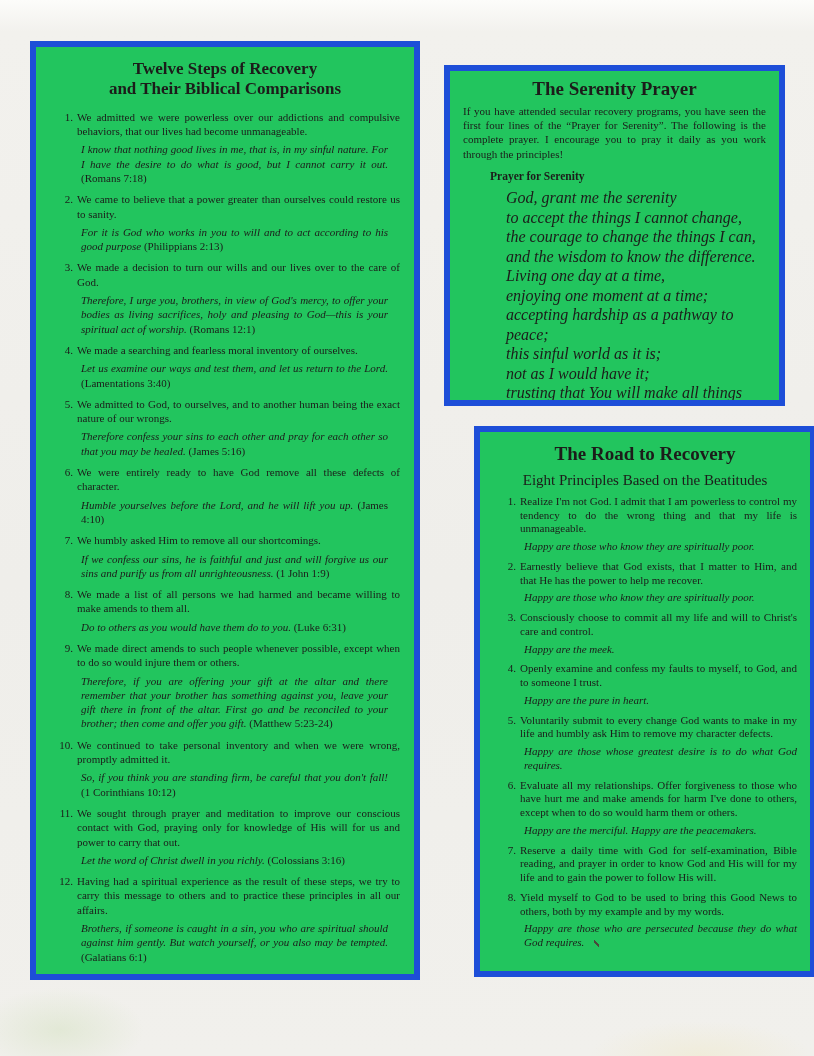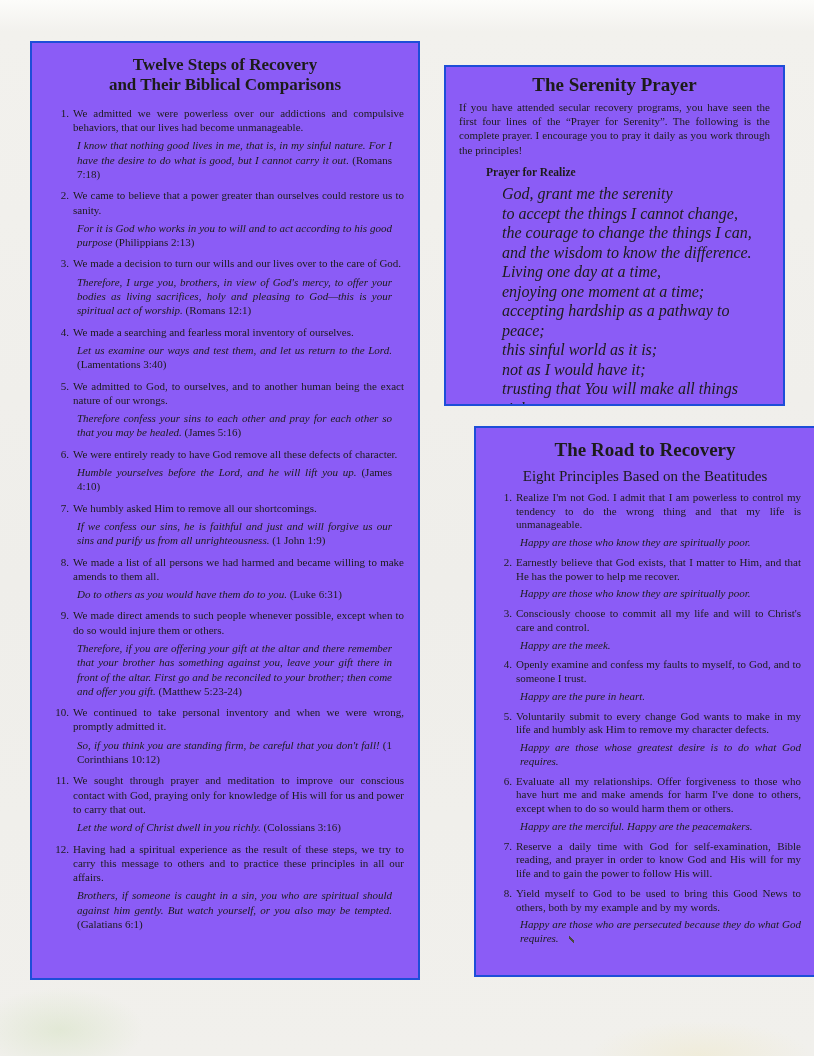--- a/index.html
+++ b/index.html
@@ -6,21 +6,21 @@
   body {
     width:814px; height:1056px; position:relative; overflow:hidden;
     font-family:"Liberation Serif", serif; color:#1c1c1a;
     background:
       radial-gradient(ellipse 120px 60px at 60px 1030px, rgba(214,226,196,.55), transparent 70%),
       radial-gradient(ellipse 160px 50px at 700px 1056px, rgba(238,232,200,.5), transparent 70%),
       linear-gradient(180deg, #fcfcfa 0%, #f2f1ed 3%, #efeeea 55%, #f1f0ec 100%);
   }
   .box {
     position:absolute; box-sizing:border-box;
-    background:#8b5cf6; border:2px solid #1d4ed8; overflow:hidden;
+    background:#22c55e; border:6px solid #1d4ed8; overflow:hidden;
   }
   #steps-box   { left:30px;  top:41px;  width:390px; height:939px; padding:8px 14px; }
   #serenity-box{ left:436px; top:65px;  width:341px; height:341px; padding:5px 13px;margin-left:8px; }
   #road-box    { left:436px; top:426px; width:342px; height:551px; padding:8px 13px;margin-left:38px; }
 
   
   .steps-title { text-align:center; font-weight:bold; font-size:17px; line-height:1.2; margin:4px 0 10px; }
   .step { margin-top:7px; }
   .p-num-text { position:relative; padding-left:27px; text-align:justify; font-size:11px; line-height:1.3; margin:0; }
   .p-num-text .num { position:absolute; left:0; top:0; width:23px; text-align:right; }
@@ -101,21 +101,21 @@
   </div>
   <div class="step">
     <p class="p-num-text"><span class="num">12.</span><span>Having had a spiritual experience as the result of these steps, we try to carry this message to others and to practice these principles in all our affairs.</span></p>
     <p class="quote"><span class="qtext">Brothers, if someone is caught in a sin, you who are spiritual should against him gently.  But watch yourself, or you also may be tempted.</span> <span class="qref">(Galatians 6:1)</span></p>
   </div>
 </div>
 
 <div class="box" id="serenity-box">
   <div class="s-title">The Serenity Prayer</div>
   <p class="s-intro">If you have attended secular recovery programs, you have seen the first four lines of the “Prayer for Serenity”.  The following is the complete prayer.  I encourage you to pray it daily as you work through the principles!</p>
-  <div class="s-subhead">Prayer for Realize</div>
+  <div class="s-subhead">Prayer for Serenity</div>
   <div>
     <div class="prayer-line">God, grant me the serenity</div>
     <div class="prayer-line">to accept the things I cannot change,</div>
     <div class="prayer-line">the courage to change the things I can,</div>
     <div class="prayer-line">and the wisdom to know the difference.</div>
     <div class="prayer-line">Living one day at a time,</div>
     <div class="prayer-line">enjoying one moment at a time;</div>
     <div class="prayer-line">accepting hardship as a pathway to peace;</div>
     <div class="prayer-line">this sinful world as it is;</div>
     <div class="prayer-line">not as I would have it;</div>

